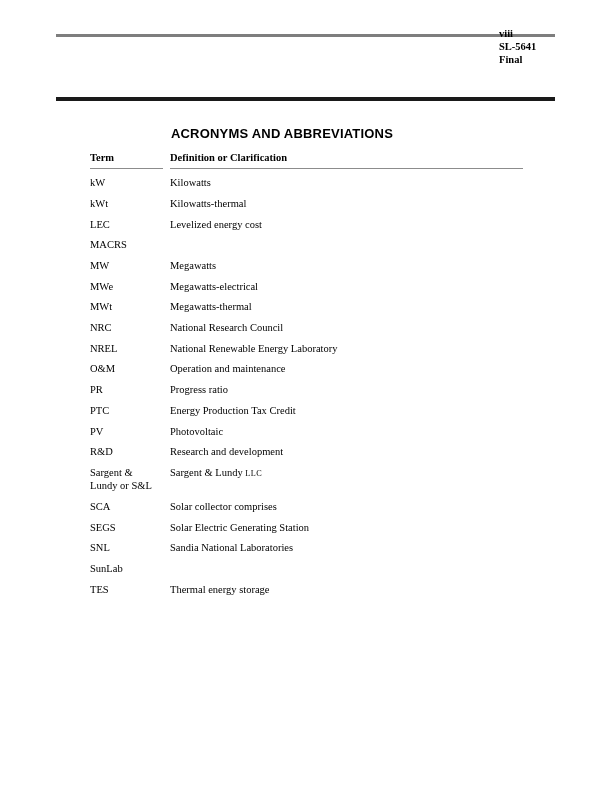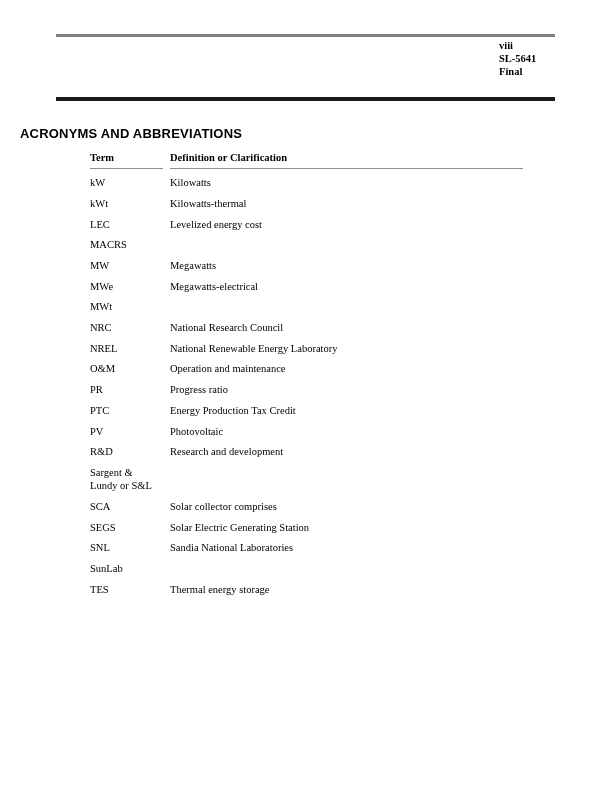--- a/index.html
+++ b/index.html
@@ -26,36 +26,35 @@
     background: var(--rule-gray);
   }
   .rule-black {
     position: absolute;
     left: 56px; top: 97px;
     width: 499px; height: 3.5px;
     background: var(--rule-black);
   }
   .header-block {
     position: absolute;
-    left: 499px; top: 39px;
+    left: 499px; top: 27px;
     font-weight: bold;
     font-size: 10.5px;
     line-height: 13px;
     white-space: nowrap;
   }
   .page-title {
     position: absolute;
     left: 0; top: 126px;
     width: 564px;
-    text-align: left;
+    text-align: center;
     font-family: "Liberation Sans", sans-serif;
     font-weight: bold;
     font-size: 13px;
     letter-spacing: 0.2px;
-    padding-left: 20px;
   }
   .acronym-table {
     position: absolute;
     left: 90px; top: 151px;
     width: 433px;
     font-size: 10.5px;
     line-height: 13.3px;
   }
   .thead {
     display: grid;
@@ -129,20 +128,21 @@
     <div class="def-cell">Megawatts</div>
   </div>
 
   <div class="row">
     <div class="term-cell">MWe</div>
     <div class="def-cell">Megawatts-electrical</div>
   </div>
 
   <div class="row">
     <div class="term-cell">MWt</div>
+    <div class="def-cell">Megawatts-thermal</div>
   </div>
 
   <div class="row">
     <div class="term-cell">NRC</div>
     <div class="def-cell">National Research Council</div>
   </div>
 
   <div class="row">
     <div class="term-cell">NREL</div>
     <div class="def-cell">National Renewable Energy Laboratory</div>
@@ -169,20 +169,21 @@
   </div>
 
   <div class="row">
     <div class="term-cell">R&amp;D</div>
     <div class="def-cell">Research and development</div>
   </div>
 
   <div class="row">
     <div class="term-cell">Sargent &amp;
 Lundy or S&amp;L</div>
+    <div class="def-cell">Sargent &amp; Lundy <span class="smallcaps">LLC</span></div>
   </div>
 
   <div class="row">
     <div class="term-cell">SCA</div>
     <div class="def-cell">Solar collector comprises</div>
   </div>
 
   <div class="row">
     <div class="term-cell">SEGS</div>
     <div class="def-cell">Solar Electric Generating Station</div>

